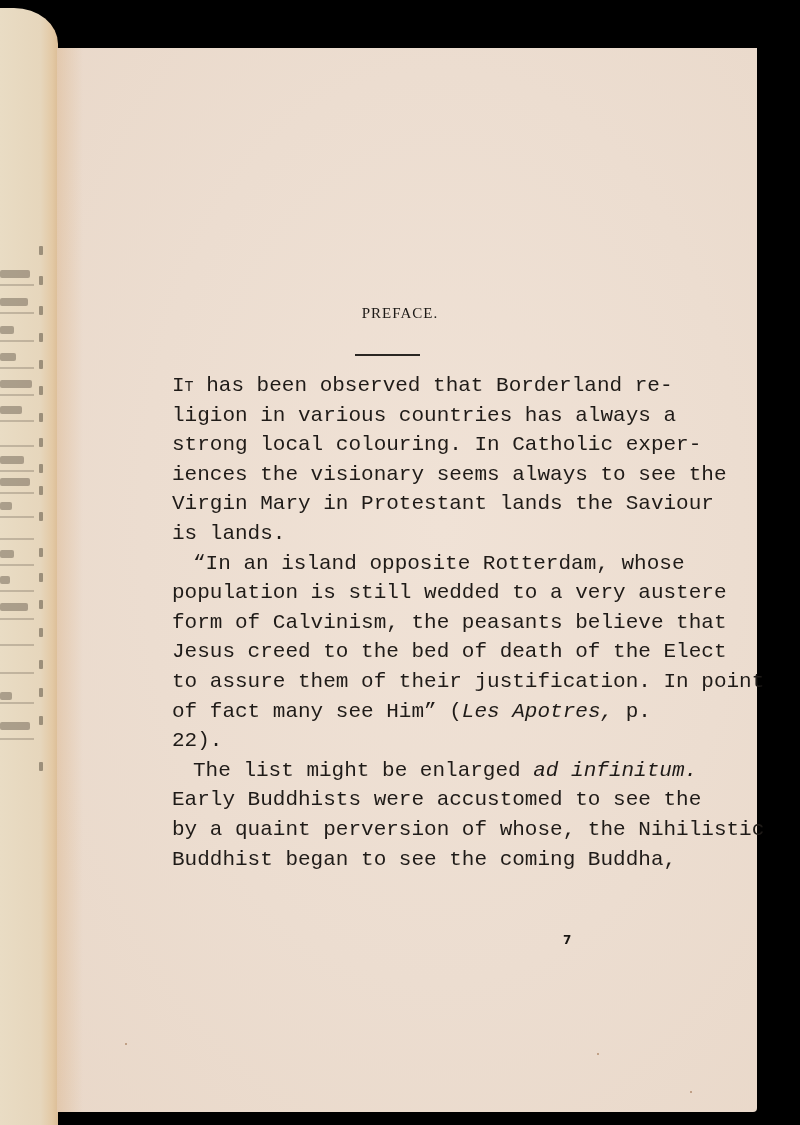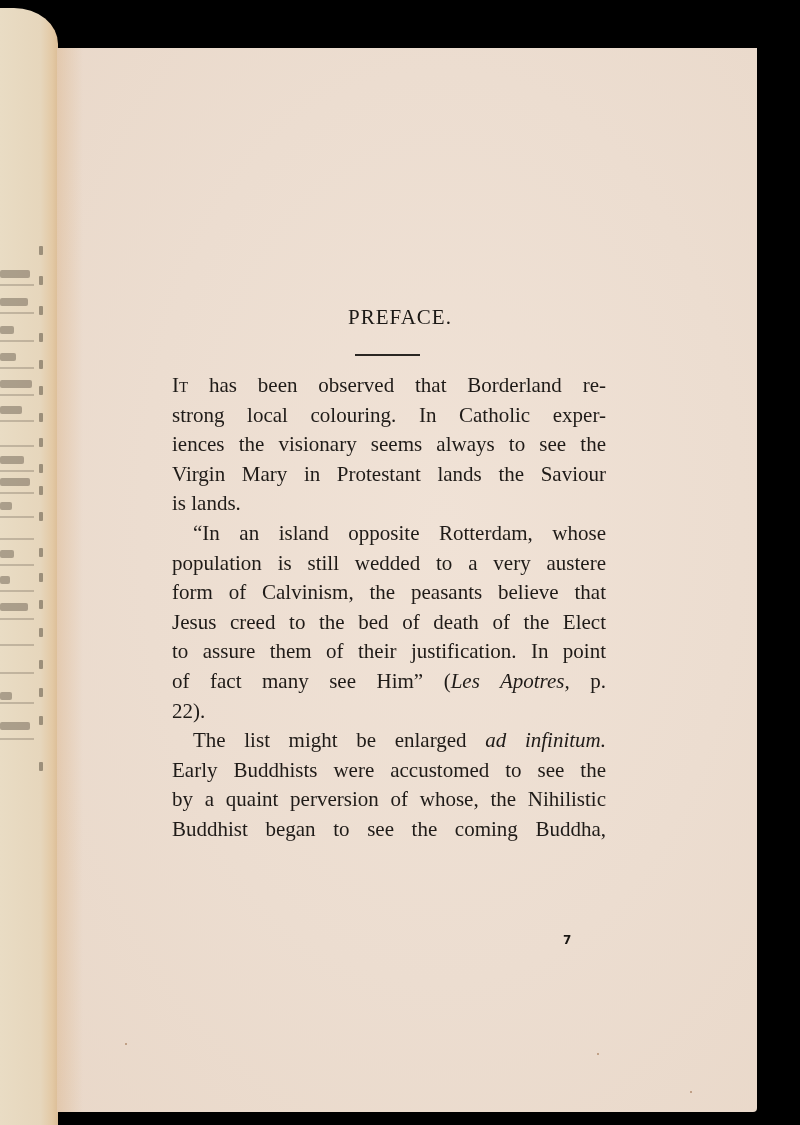--- a/index.html
+++ b/index.html
@@ -26,33 +26,33 @@
       background: radial-gradient(ellipse at 55% 45%, #f0e2d6 0%, #ecddd0 55%, #e9d8c9 100%);
       border-bottom-right-radius: 4px;
     }
     .main-page::before {
       content: ""; position: absolute; left: 0; top: 0; width: 26px; height: 100%;
       background: linear-gradient(90deg, rgba(214,170,120,0.35), rgba(214,170,120,0));
     }
     .title {
       position: absolute; left: 0; width: 100%; top: 257px; text-align: center;
       font-family: "Liberation Serif", "DejaVu Serif", serif;
-      font-size: 21px; letter-spacing: 1px; color: #1c1916;
+      font-size: 15px; letter-spacing: 1px; color: #1c1916;
       transform: translateX(-7px);
     }
     .rule {
       position: absolute; left: 298px; top: 306px; width: 65px; height: 1.5px; background: #2a2622;
     }
     .text-block {
       position: absolute; left: 115px; top: 323px; width: 434px;
       font-family: "Liberation Serif", "DejaVu Serif", serif;
       font-size: 21px; line-height: 29.6px; color: #1f1b18;
     }
     .line {
-      display: block; white-space: nowrap; text-align: justify; text-align-last: justify; height: 29.6px;
+      display: block; white-space: nowrap; text-align: justify; text-align-last: justify; height: 29.6px; font-family: Liberation Mono, monospace;
     }
     .line.last { text-align-last: left; }
     .line.indent { padding-left: 21px; }
     .sc { font-variant: small-caps; }
     .page-number {
       position: absolute; left: 506px; top: 885px;
       font-family: "DejaVu Sans", sans-serif; font-weight: bold; font-size: 12px; color: #1a1714;
     }
     .speck { position: absolute; width: 2px; height: 2px; background: rgba(140,90,50,0.6); border-radius: 50%; }
   </style>
@@ -114,20 +114,21 @@
   <div class="toc-num" style="top:754px"></div>
 </div>
 
 <div class="main-page">
   <div class="title">PREFACE.</div>
   <div class="rule"></div>
 
   <div class="text-block">
 
     <span class="line"><span class="sc">It</span><span> has been observed that Borderland re-</span></span>
+    <span class="line">ligion in various countries has always a</span>
     <span class="line">strong local colouring.  In Catholic exper-</span>
     <span class="line">iences the visionary seems always to see the</span>
     <span class="line">Virgin Mary in Protestant lands the Saviour</span>
     <span class="line last">is lands.</span>
 
 
     <span class="line indent">“In an island opposite Rotterdam, whose</span>
     <span class="line">population is still wedded to a very austere</span>
     <span class="line">form of Calvinism, the peasants believe that</span>
     <span class="line">Jesus creed to the bed of death of the Elect</span>

